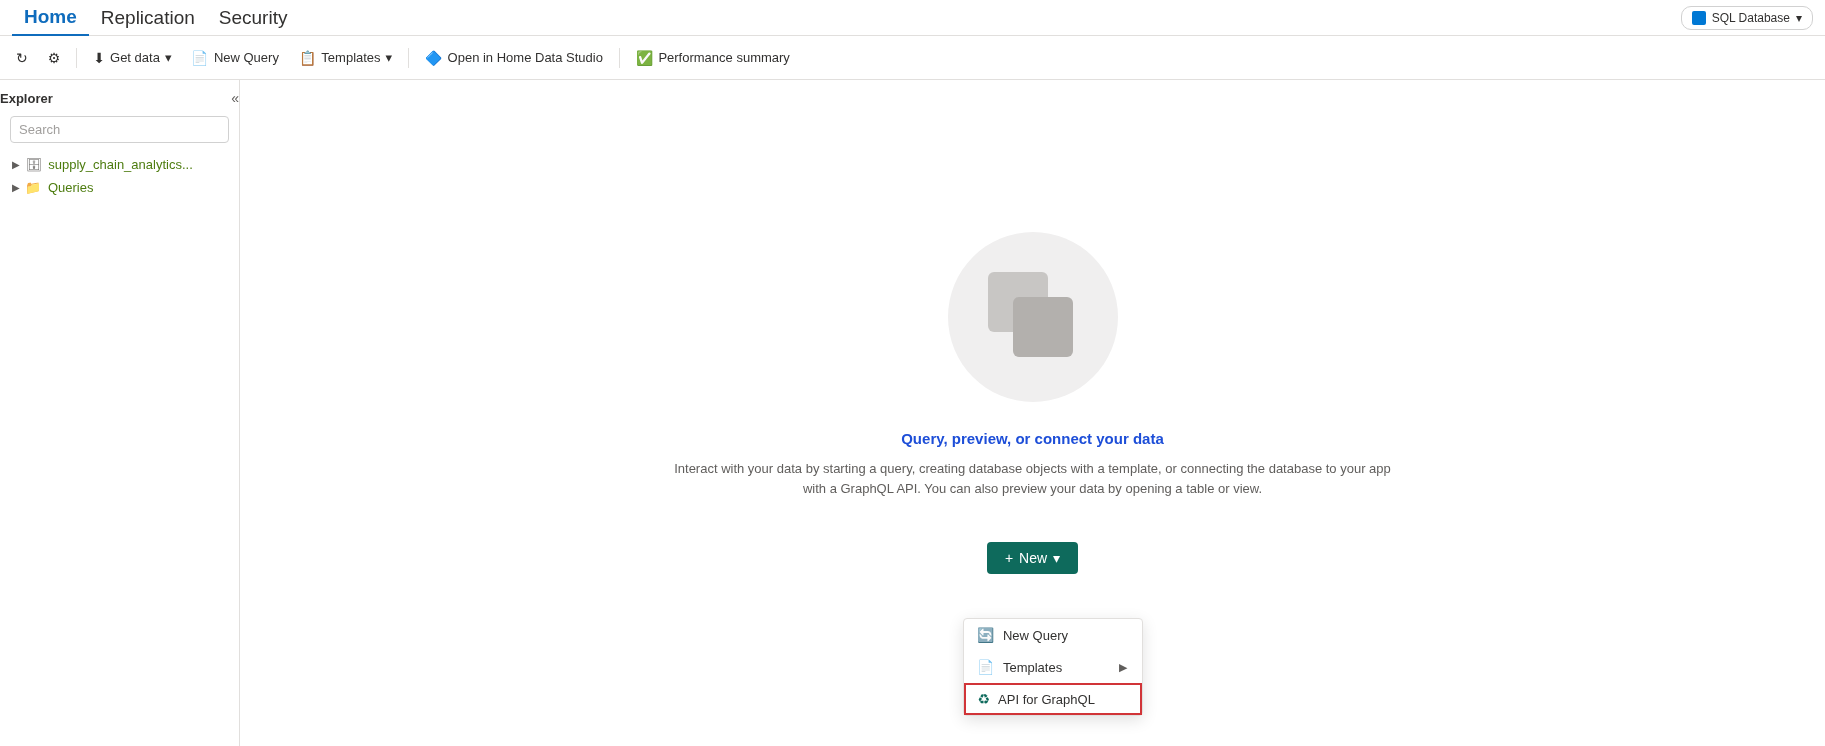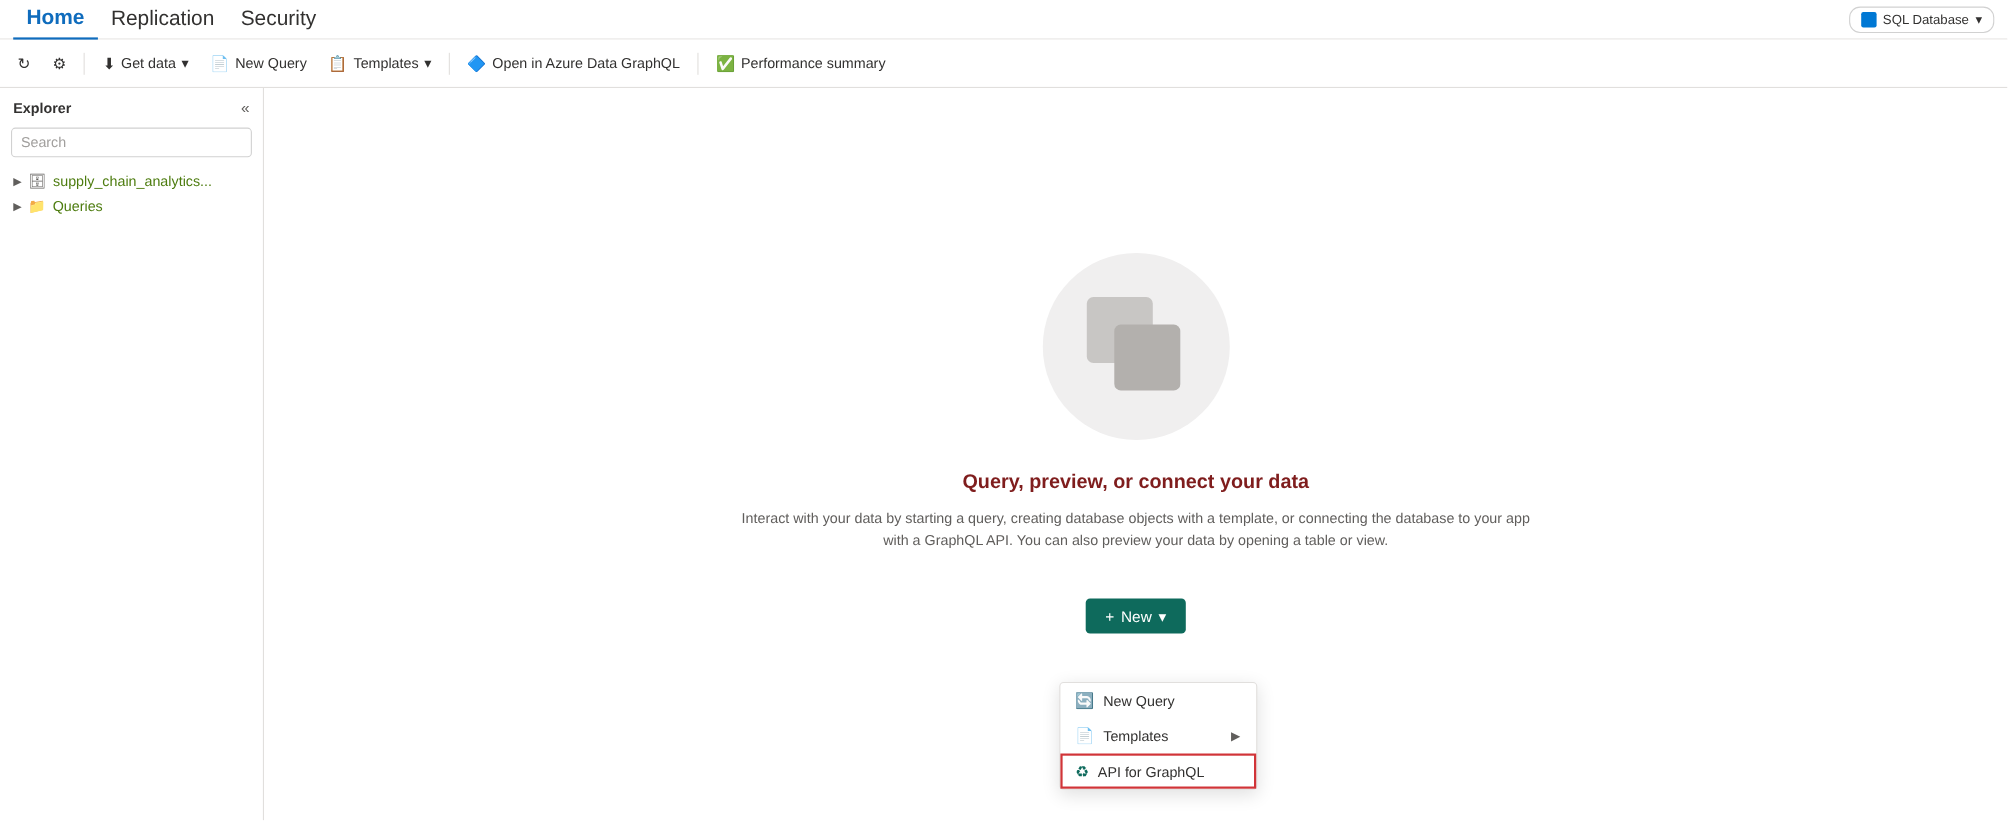--- a/index.html
+++ b/index.html
@@ -42,21 +42,21 @@
     
     .main-area { display: flex; flex: 1; overflow: hidden; }
 
     
     .sidebar {
       width: 240px; border-right: 1px solid #e1dfdd; display: flex;
       flex-direction: column; background: #fff; flex-shrink: 0;
     }
     .sidebar-header {
       display: flex; align-items: center; justify-content: space-between;
-      padding: 10px 12px; font-weight: 600; font-size: 13px;
+      padding: 10px 0; font-weight: 600; font-size: 13px;
     }
     .collapse-btn { cursor: pointer; color: #605e5c; font-size: 14px; background: none; border: none; }
     .search-box {
       margin: 0 10px 10px; padding: 5px 8px; border: 1px solid #d1d1d1;
       border-radius: 4px; font-size: 13px; color: #323130; outline: none; width: calc(100% - 20px);
     }
     .search-box::placeholder { color: #a19f9d; }
     .tree-item {
       display: flex; align-items: center; gap: 6px; padding: 4px 12px;
       cursor: pointer; font-size: 13px;
@@ -80,21 +80,21 @@
     }
     .sq1 {
       position: absolute; width: 60px; height: 60px;
       background: #c8c6c4; border-radius: 6px; top: 0; left: 0;
     }
     .sq2 {
       position: absolute; width: 60px; height: 60px;
       background: #b3b0ad; border-radius: 6px; top: 25px; left: 25px;
     }
     .main-title {
-      font-size: 18px; font-weight: 600; color: #7f1d1d; margin-bottom: 12px; text-align: center;
+      font-size: 15px; font-weight: 600; color: #1d4ed8; margin-bottom: 12px; text-align: center;
     }
     .main-desc {
       font-size: 13px; color: #605e5c; text-align: center; max-width: 740px;
       line-height: 1.5; margin-bottom: 44px;
     }
     .new-btn {
       display: flex; align-items: center; gap: 6px; padding: 8px 18px;
       background: #0e6a5c; color: #fff; border: none; border-radius: 4px;
       font-size: 14px; cursor: pointer; font-weight: 500; position: relative;
     }
@@ -149,21 +149,21 @@
     <span>New Query</span>
   </button>
   <button class="toolbar-btn">
     <span class="toolbar-icon">📋</span>
     <span>Templates</span>
     <span>▾</span>
   </button>
   <div class="toolbar-separator"></div>
   <button class="toolbar-btn">
     <span class="toolbar-icon" style="color:#0078d4;">🔷</span>
-    <span>Open in Azure Data GraphQL</span>
+    <span>Open in Home Data Studio</span>
   </button>
   <div class="toolbar-separator"></div>
   <button class="toolbar-btn">
     <span class="toolbar-icon" style="color:#0e6a5c;">✅</span>
     <span>Performance summary</span>
   </button>
 </div>
 
 <div class="main-area">
 

